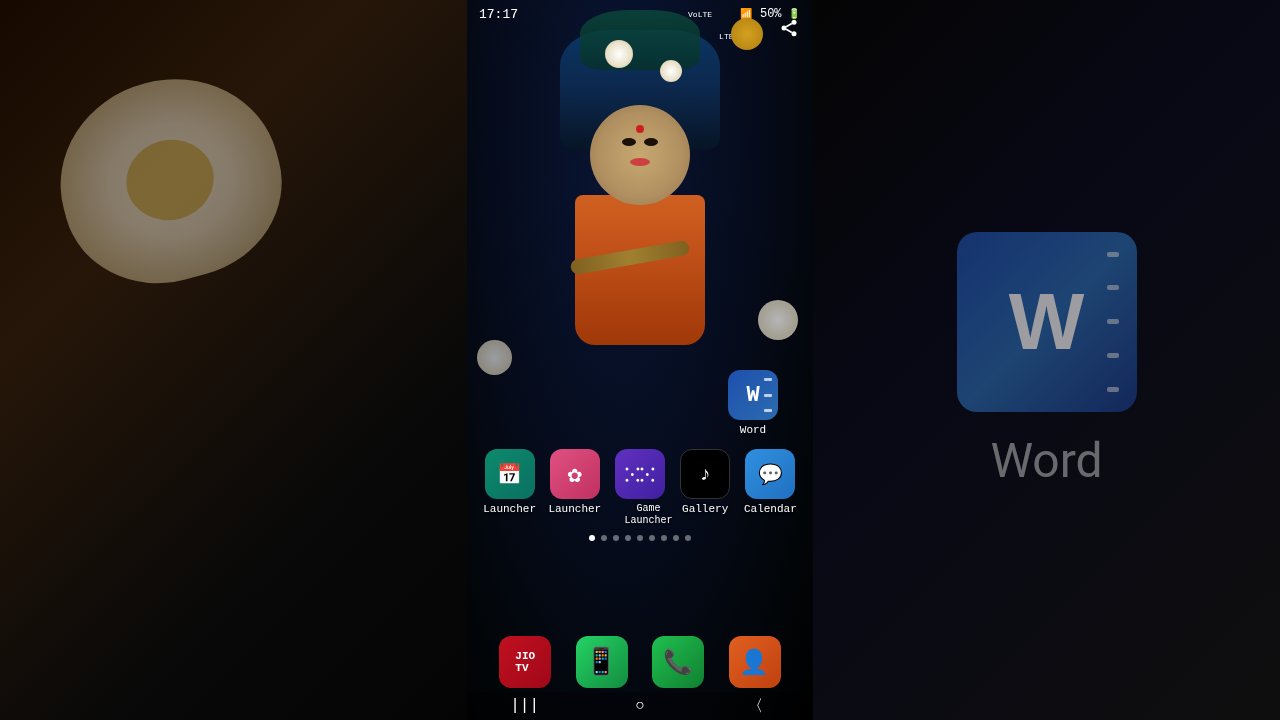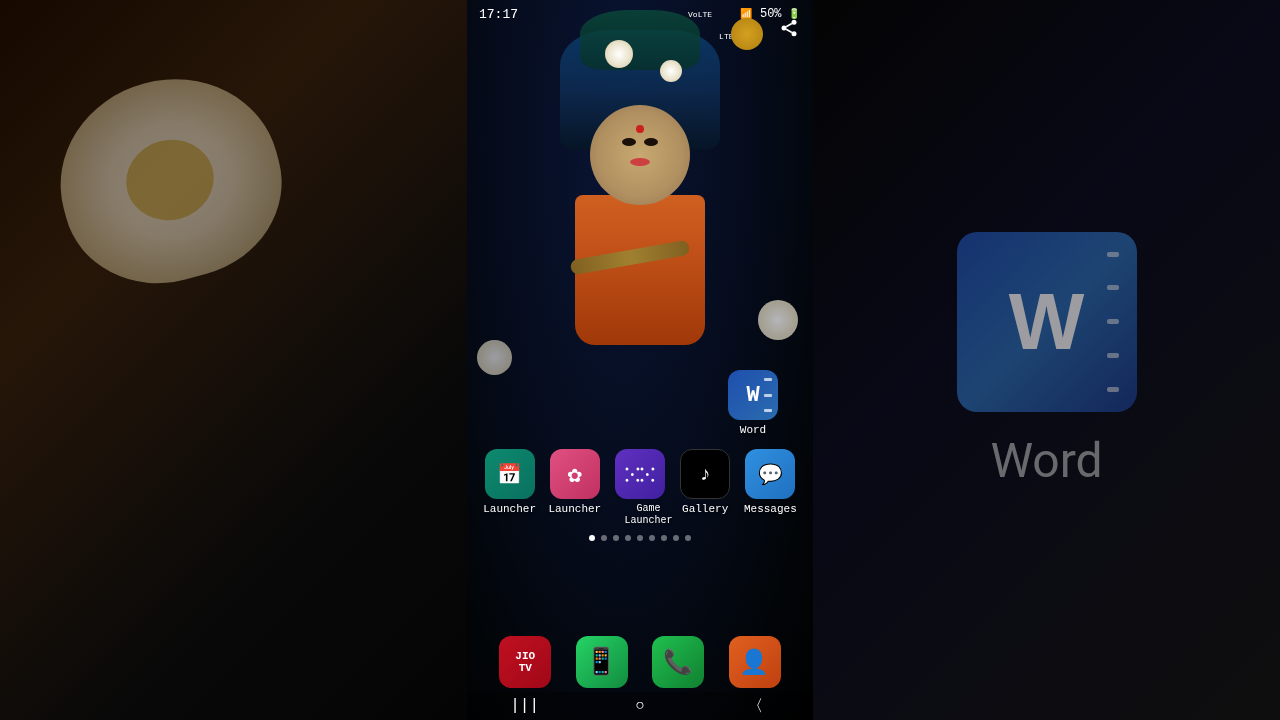--- a/index.html
+++ b/index.html
@@ -432,41 +432,41 @@
         <div class="app-icon-img app-tiktok" style="border:1px solid #333;">
           <span style="font-size:20px;color:white;">♪</span>
         </div>
         <span class="app-label">Gallery</span>
       </div>
 
       <div class="app-icon">
         <div class="app-icon-img app-messages">
           <span style="font-size:20px;">💬</span>
         </div>
-        <span class="app-label">Messages</span>
+        <span class="app-label">Calendar</span>
       </div>
     </div>
 
     <div class="page-dots">
       <div class="dot active"></div>
       <div class="dot"></div>
       <div class="dot"></div>
       <div class="dot"></div>
       <div class="dot"></div>
       <div class="dot"></div>
       <div class="dot"></div>
       <div class="dot"></div>
       <div class="dot"></div>
     </div>
   </div>
 
   <div class="dock">
     <div class="app-icon">
       <div class="app-icon-img app-jiotv" style="width:52px;height:52px;">
-        <span style="font-size:11px;font-weight:900;color:white;text-align:center;line-height:1.1;">JIO<br>TV</span>
+        <span style="font-size:11px;font-weight:900;color:white;line-height:1.1;">JIO<br>TV</span>
       </div>
     </div>
     <div class="app-icon">
       <div class="app-icon-img app-whatsapp" style="width:52px;height:52px;">
         <span style="font-size:26px;">📱</span>
       </div>
     </div>
     <div class="app-icon">
       <div class="app-icon-img app-phone" style="width:52px;height:52px;">
         <span style="font-size:24px;">📞</span>

